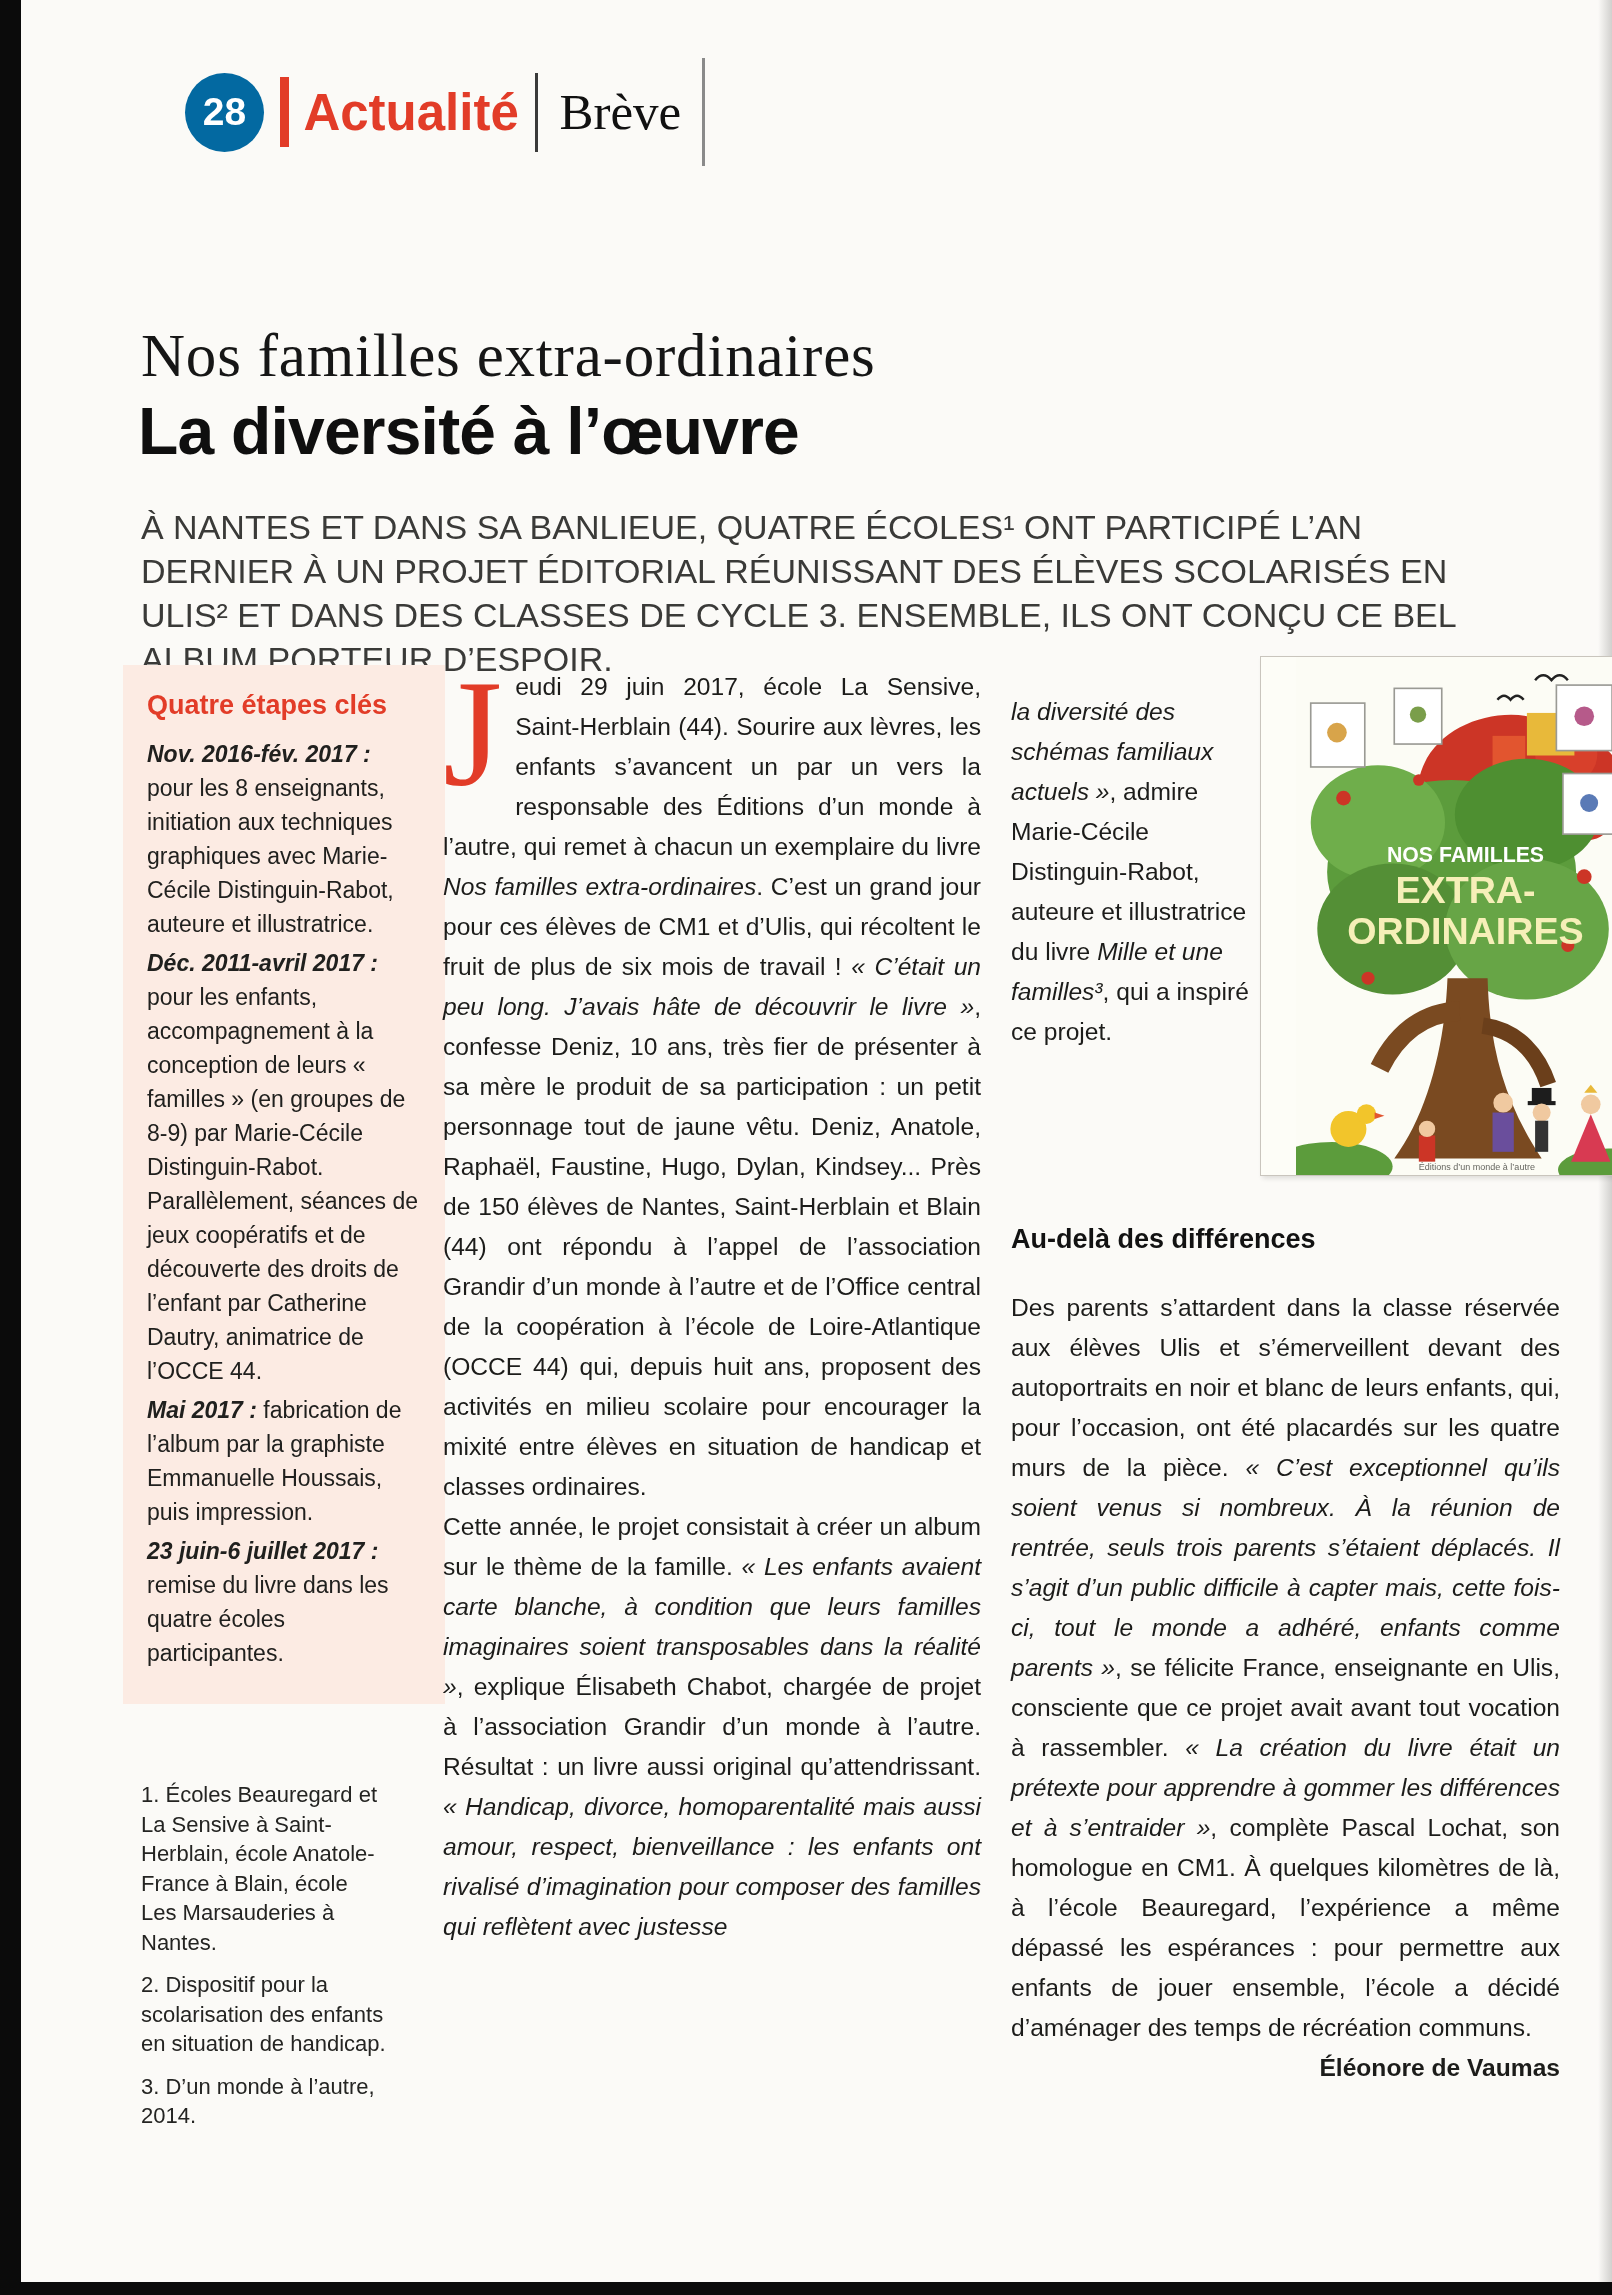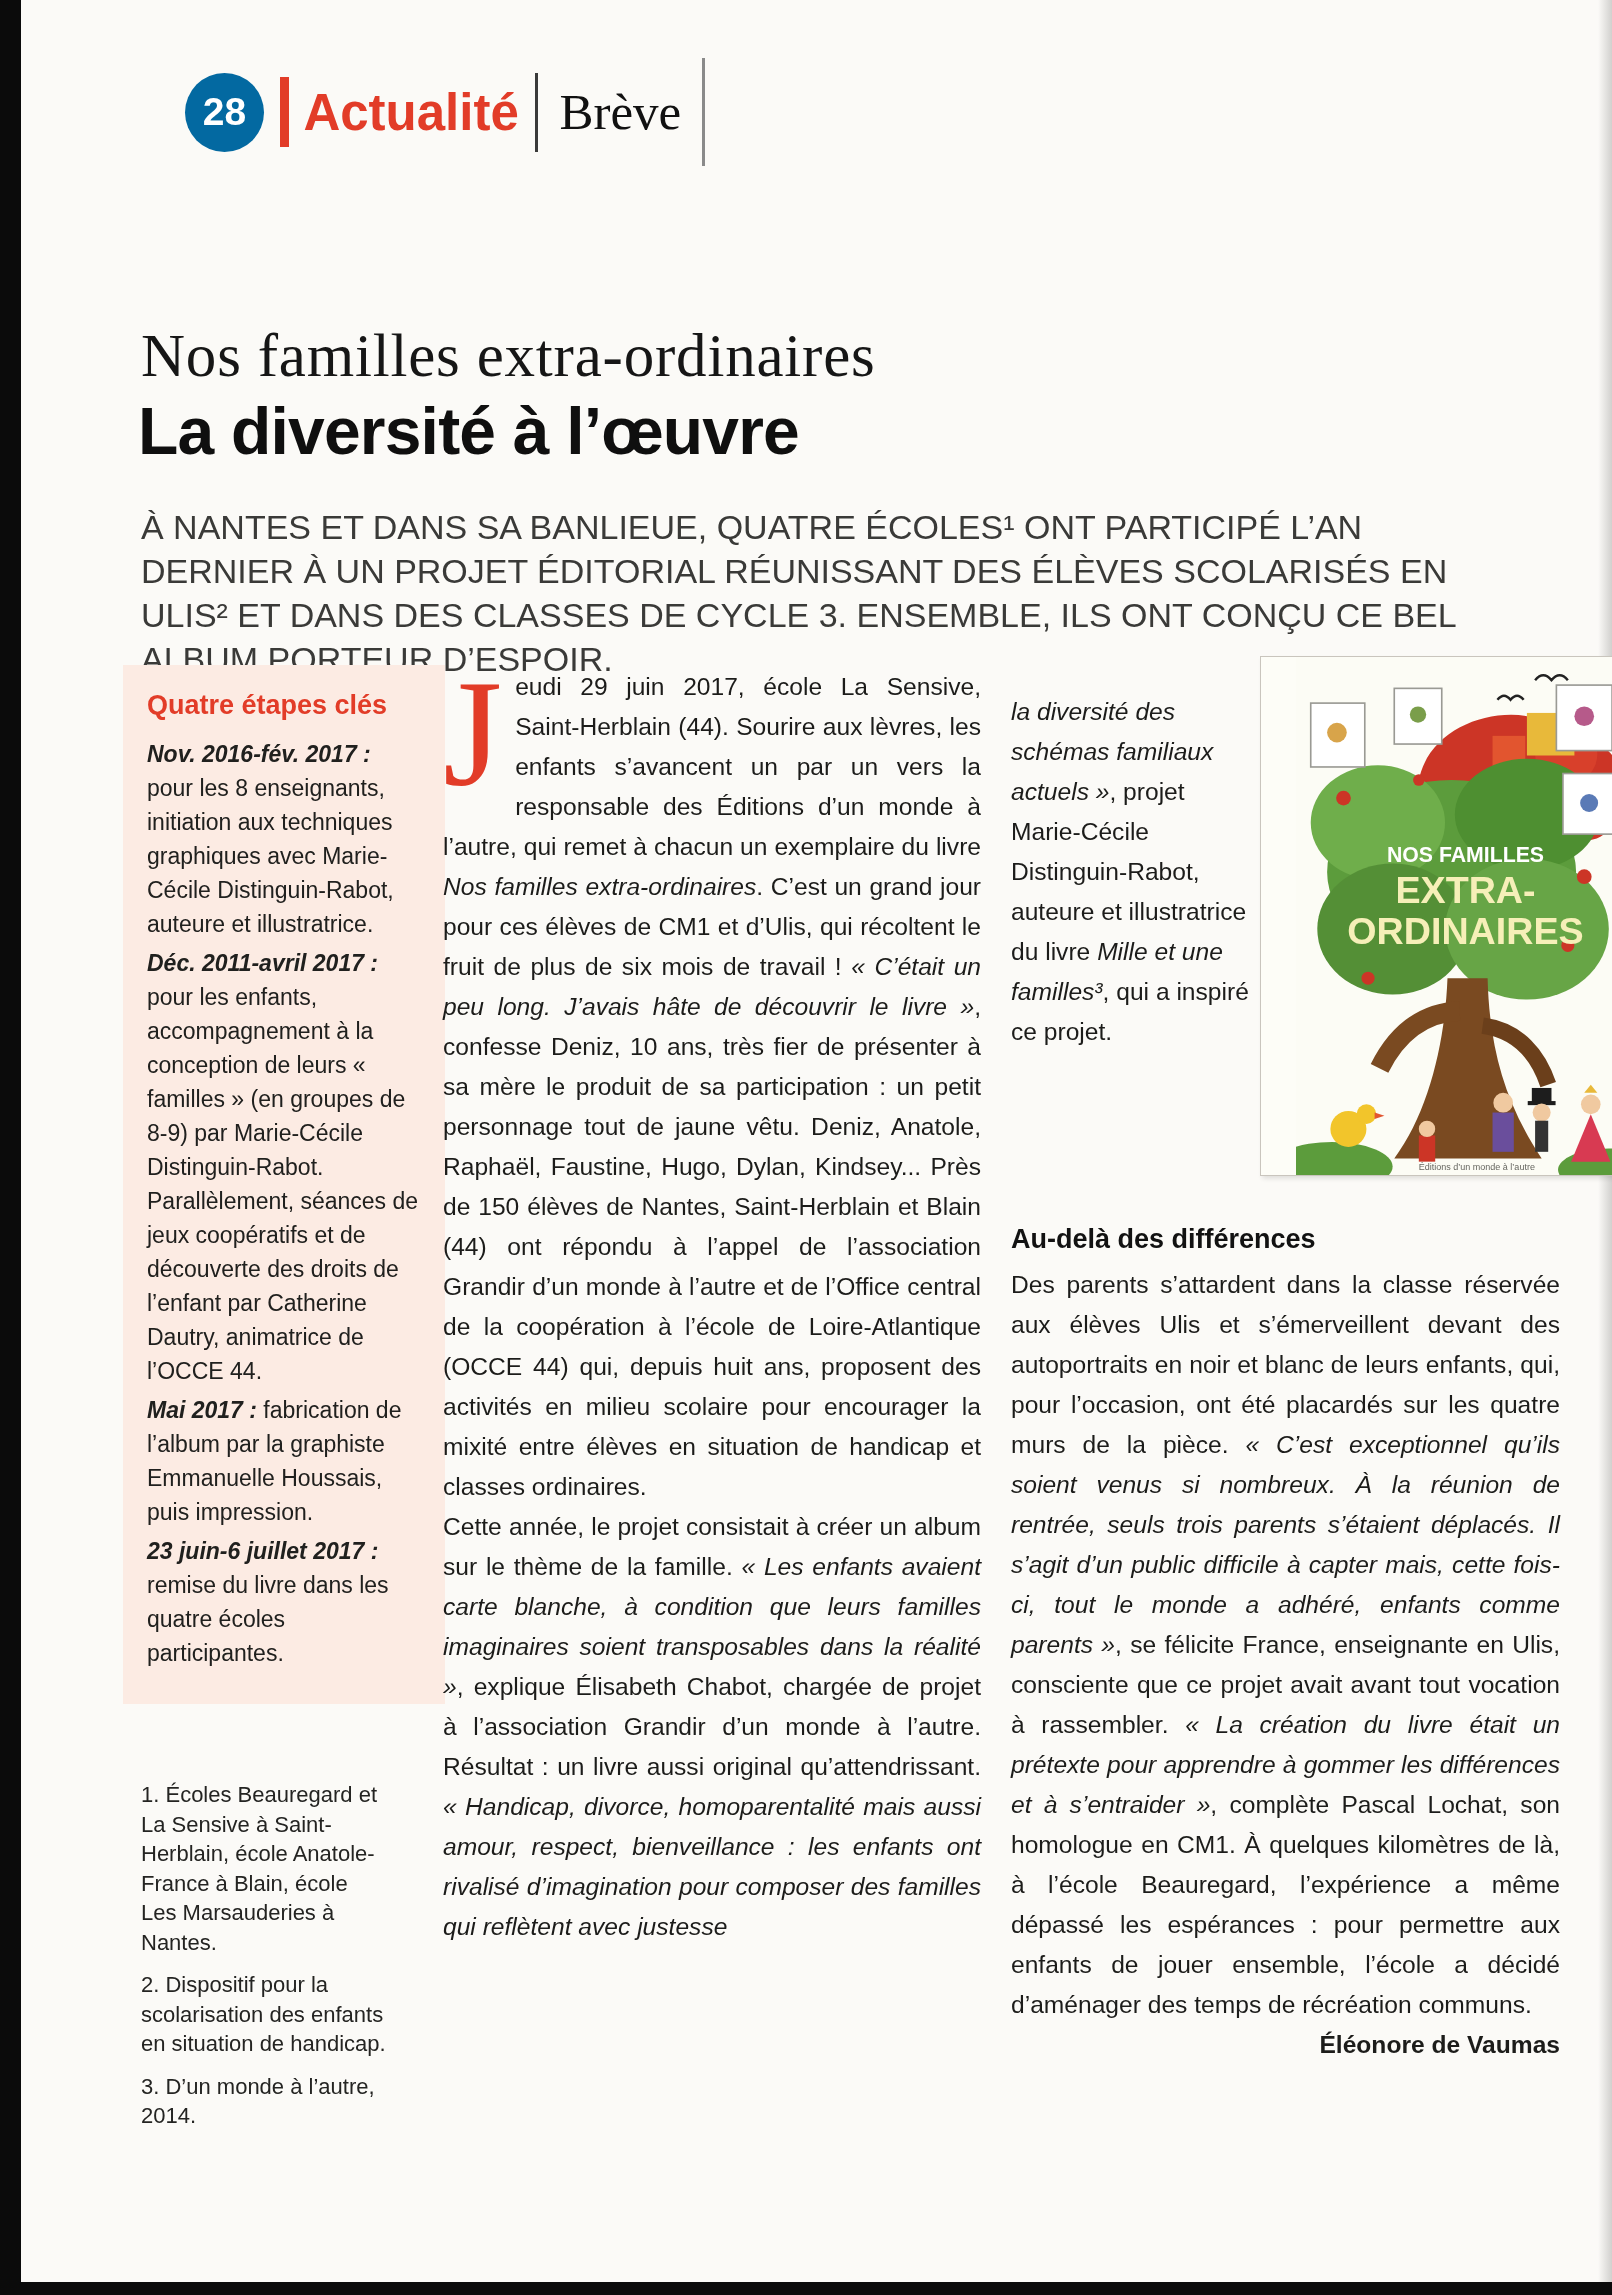--- a/index.html
+++ b/index.html
@@ -50,21 +50,21 @@
   .col-mid p{margin:0;}
   .dropcap{float:left;font-family:"Liberation Serif", serif;font-size:152px;line-height:121px;
     color:#e23c28;margin:6.6px 13px 0 0;font-weight:400;}
   .it{font-style:italic;}
 
   
   .col-right{position:absolute;left:1011px;top:667px;width:549px;height:1623px;
     font-size:24.6px;line-height:40px;color:#1c1c1a;}
   .right-intro{position:absolute;left:0;top:0;width:239px;text-align:left;}
   .right-rest{position:absolute;left:0;top:552px;width:549px;}
-  .right-heading{font-size:27px;font-weight:700;margin:0 0 6px 0;color:#121212;}
+  .right-heading{font-size:27px;font-weight:700;margin:0 0 29px 0;color:#121212;}
   .right-body{text-align:justify;margin:0;}
   .author{float:right;font-weight:700;}
 
   
   .book{position:absolute;left:1260px;top:656px;width:339px;height:518px;
     background:#fdfdf7;border:0.8px solid #c9c5bd;box-shadow:1.6px 2.5px 4.9px rgba(0,0,0,0.12);padding-left:35px;}
   .book svg{display:block;}
 
   
   .footer{position:absolute;left:141px;top:2213px;font-size:24.6px;color:#222;}
@@ -108,21 +108,21 @@
     <p>2. Dispositif pour la scolarisation des enfants en situation de handicap.</p>
     <p>3. D’un monde à l’autre, 2014.</p>
   </div>
 
   <div class="col-mid">
     <p class="para"><span class="dropcap">J</span><span>eudi 29 juin 2017, école La Sensive, Saint-Herblain (44). Sourire aux lèvres, les enfants s’avancent un par un vers la responsable des Éditions d’un monde à l’autre, qui remet à chacun un exemplaire du livre </span><span class="it">Nos familles extra-ordinaires</span><span>. C’est un grand jour pour ces élèves de CM1 et d’Ulis, qui récoltent le fruit de plus de six mois de travail ! </span><span class="it">« C’était un peu long. J’avais hâte de découvrir le livre »</span><span>, confesse Deniz, 10 ans, très fier de présenter à sa mère le produit de sa participation : un petit personnage tout de jaune vêtu. Deniz, Anatole, Raphaël, Faustine, Hugo, Dylan, Kindsey... Près de 150 élèves de Nantes, Saint-Herblain et Blain (44) ont répondu à l’appel de l’association Grandir d’un monde à l’autre et de l’Office central de la coopération à l’école de Loire-Atlantique (OCCE 44) qui, depuis huit ans, proposent des activités en milieu scolaire pour encourager la mixité entre élèves en situation de handicap et classes ordinaires.</span></p>
     <p class="para"><span>Cette année, le projet consistait à créer un album sur le thème de la famille. </span><span class="it">« Les enfants avaient carte blanche, à condition que leurs familles imaginaires soient transposables dans la réalité »</span><span>, explique Élisabeth Chabot, chargée de projet à l’association Grandir d’un monde à l’autre. Résultat : un livre aussi original qu’attendrissant. </span><span class="it">« Handicap, divorce, homoparentalité mais aussi amour, respect, bienveillance : les enfants ont rivalisé d’imagination pour composer des familles qui reflètent avec justesse</span></p>
   </div>
 
   <div class="col-right">
-    <p class="right-intro"><span class="it">la diversité des schémas familiaux actuels »</span><span>, projet Marie-Cécile Distinguin-Rabot, auteure et illustratrice du livre </span><span class="it">Mille et une familles³</span><span>, qui a inspiré ce projet.</span></p>
+    <p class="right-intro"><span class="it">la diversité des schémas familiaux actuels »</span><span>, admire Marie-Cécile Distinguin-Rabot, auteure et illustratrice du livre </span><span class="it">Mille et une familles³</span><span>, qui a inspiré ce projet.</span></p>
     <div class="right-rest">
       <p class="right-heading">Au-delà des différences</p>
       <p class="right-body"><span>Des parents s’attardent dans la classe réservée aux élèves Ulis et s’émerveillent devant des autoportraits en noir et blanc de leurs enfants, qui, pour l’occasion, ont été placardés sur les quatre murs de la pièce. </span><span class="it">« C’est exceptionnel qu’ils soient venus si nombreux. À la réunion de rentrée, seuls trois parents s’étaient déplacés. Il s’agit d’un public difficile à capter mais, cette fois-ci, tout le monde a adhéré, enfants comme parents »</span><span>, se félicite France, enseignante en Ulis, consciente que ce projet avait avant tout vocation à rassembler. </span><span class="it">« La création du livre était un prétexte pour apprendre à gommer les différences et à s’entraider »</span><span>, complète Pascal Lochat, son homologue en CM1. À quelques kilomètres de là, à l’école Beauregard, l’expérience a même dépassé les espérances : pour permettre aux enfants de jouer ensemble, l’école a décidé d’aménager des temps de récréation communs. </span><span class="author">Éléonore de Vaumas</span></p>
     </div>
   </div>
 
   <div class="book">
     <svg viewBox="0 0 414 632" width="339" height="518">
       <rect width="414" height="632" fill="#fcfcf5"></rect>
 

